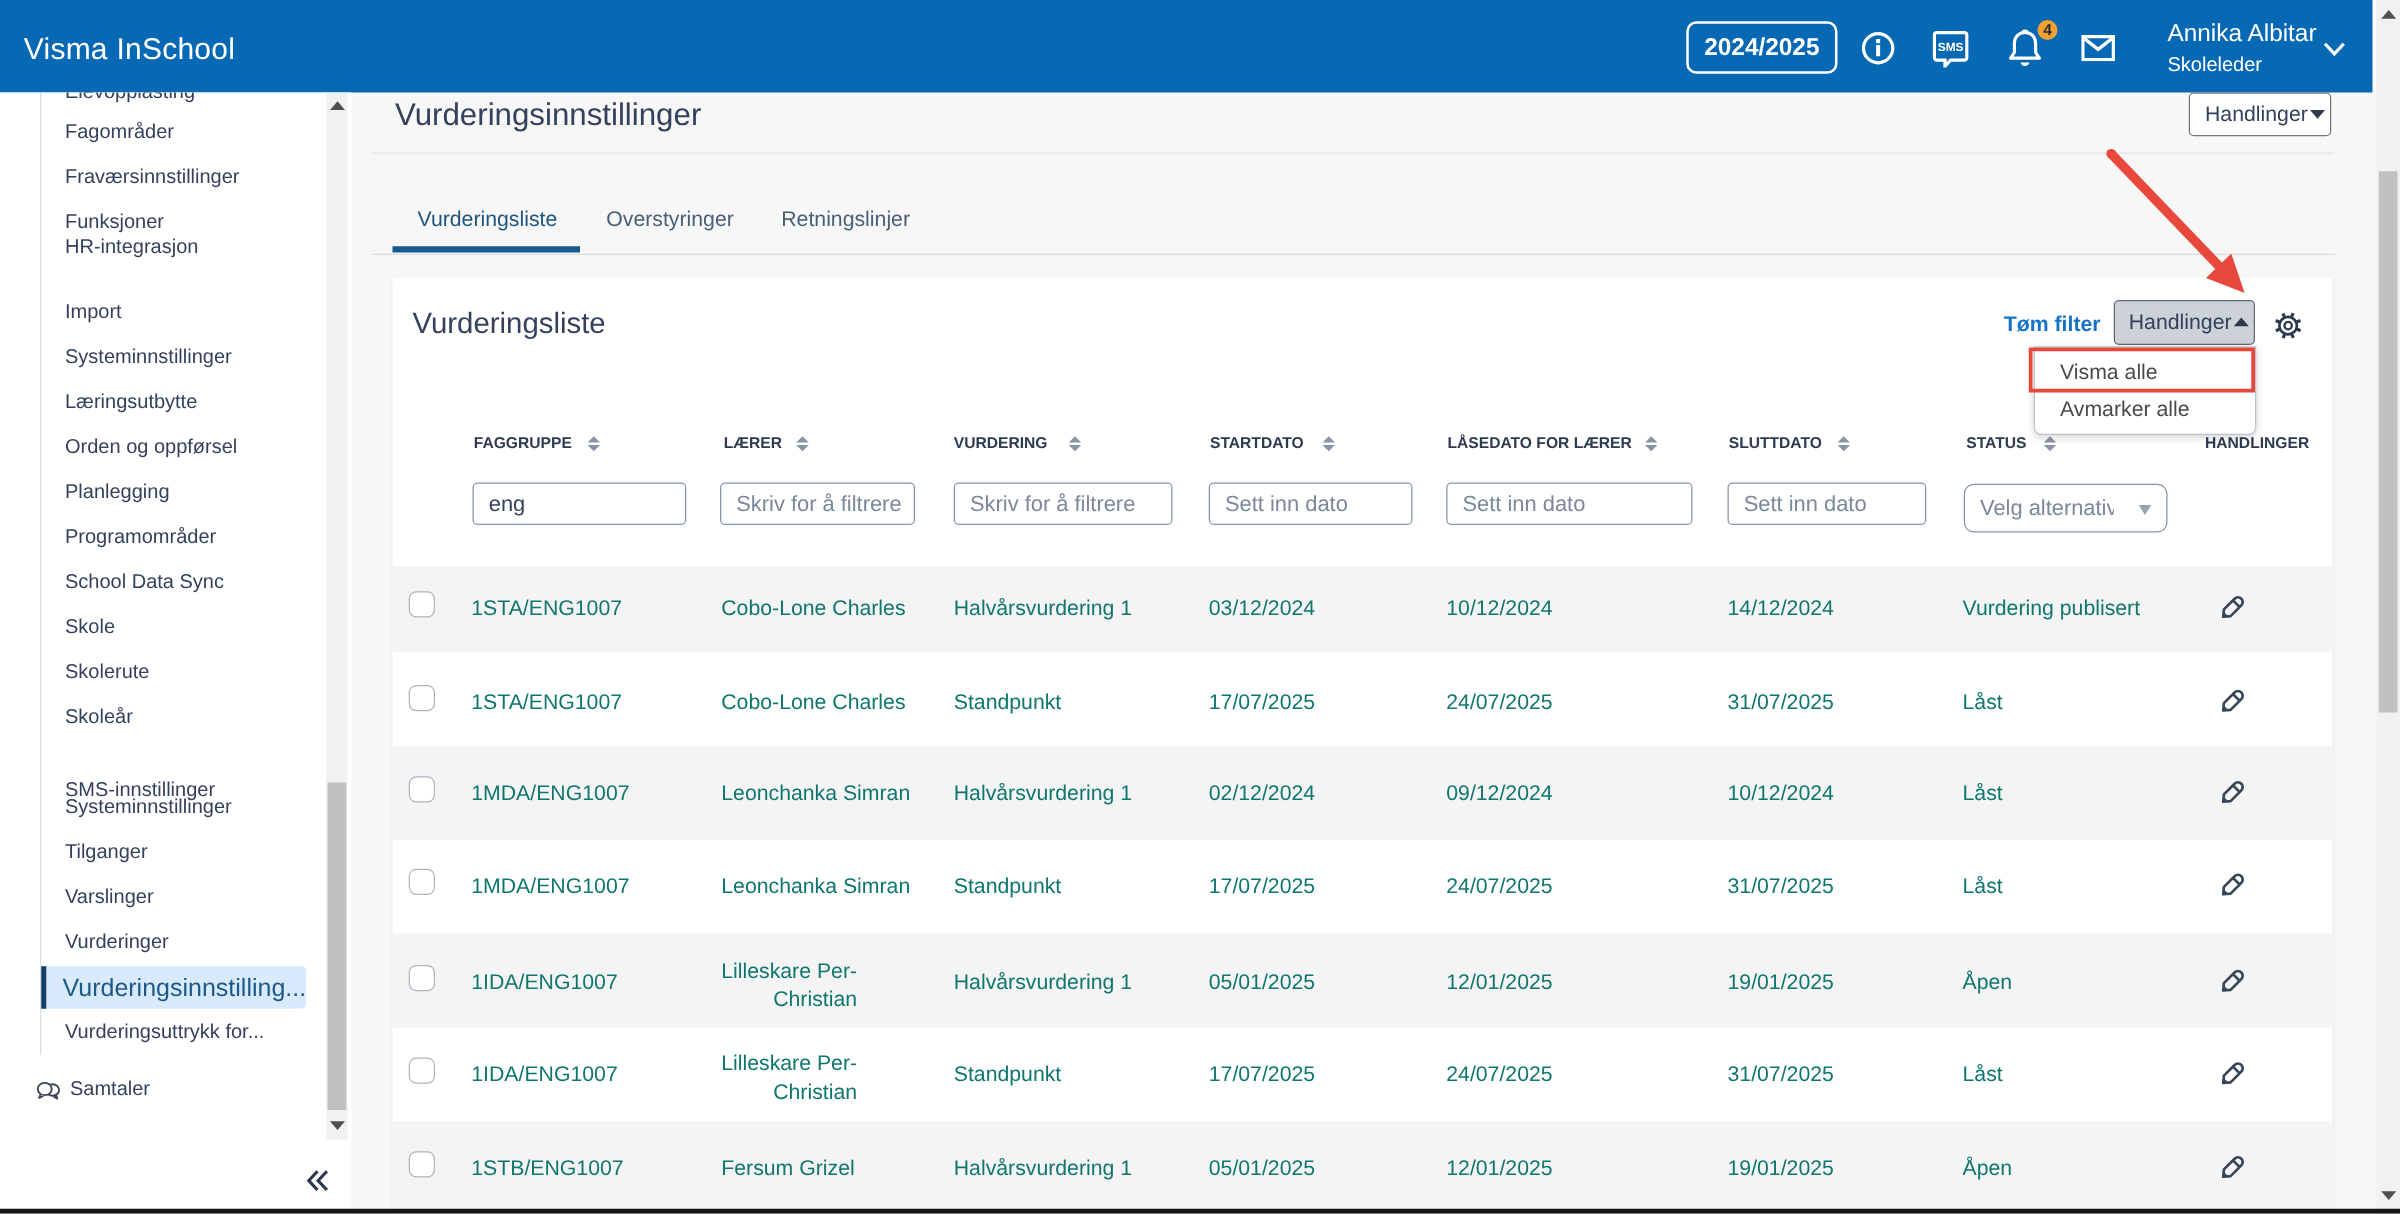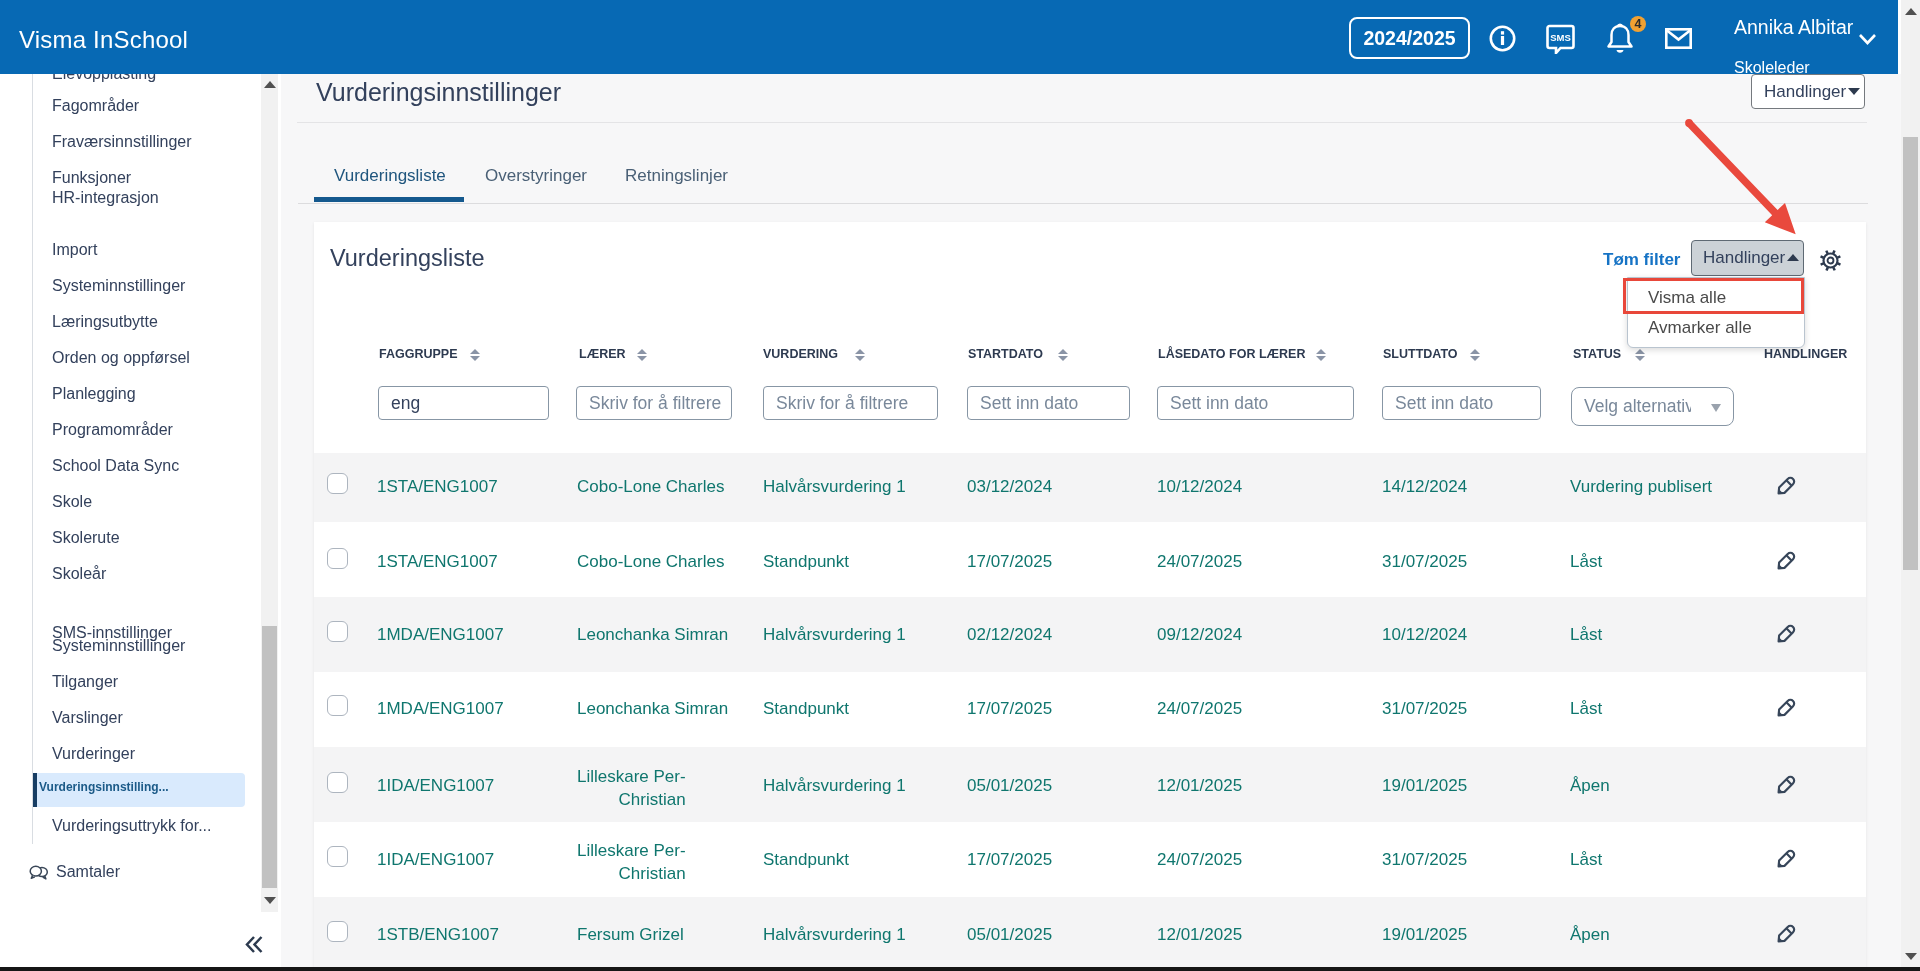--- a/index.html
+++ b/index.html
@@ -8,36 +8,36 @@
   #root { position:relative; width:1920px; height:971px; overflow:hidden; }
 
   
   #header { position:absolute; left:0; top:0; width:1898px; height:74px; background:#0769b4; }
   #logo { position:absolute; left:19px; top:26px; color:#fff; font-size:24px; font-weight:400; letter-spacing:0.2px; }
   #searchbox { position:absolute; left:208px; top:18px; width:336px; height:38px; background:#0d4a73; border-radius:8px; }
   #searchbox .ph { position:absolute; left:36px; top:8.5px; font-size:18.5px; color:#fff; white-space:nowrap; overflow:hidden; width:266px; }
   #yearbtn { position:absolute; left:1349px; top:17px; width:121px; height:42px; border:2px solid #fff; border-radius:8px; color:#fff; font-size:19.5px; font-weight:700; text-align:center; line-height:38px; }
   #user { position:absolute; left:1734px; top:18px; color:#fff; }
   #user .n { font-size:19.5px; line-height:19px; }
-  #user .r { font-size:16px; line-height:16px; margin-top:23px; }
+  #user .r { font-size:16px; line-height:16px; margin-top:8px; }
   .badge { position:absolute; left:1630px; top:16px; width:16px; height:16px; border-radius:50%; background:#f0a132; color:#2b2b2b; font-size:12.5px; font-weight:700; text-align:center; line-height:16px; }
 
   
   #rsb { position:absolute; left:1901px; top:0; width:19px; height:971px; background:#f1f1f1; }
   #rsb .thumb { position:absolute; left:2px; top:137px; width:15px; height:433px; background:#c1c1c1; }
   .sb-arrow-up { width:0; height:0; border-left:6px solid transparent; border-right:6px solid transparent; border-bottom:7px solid #505050; }
   .sb-arrow-down { width:0; height:0; border-left:6px solid transparent; border-right:6px solid transparent; border-top:7px solid #505050; }
 
   
   #sidebar { position:absolute; left:0; top:74px; width:281px; height:893px; background:#fff; overflow:hidden; }
   #sidebar .vline { position:absolute; left:32px; top:0px; width:1px; height:770px; background:#d9dde2; }
   .sitem { position:absolute; left:52px; color:#33415c; font-size:16px; white-space:nowrap; }
   #selitem { position:absolute; left:33px; top:699px; width:212px; height:34px; background:#d9eafd; border-radius:0 4px 4px 0; }
   #selitem .bar { position:absolute; left:0; top:0; width:4px; height:34px; background:#173d63; }
-  #selitem .t { position:absolute; left:6px; top:7px; font-size:12px; font-weight:700; color:#1b5a88; }
+  #selitem .t { position:absolute; left:17px; top:7px; font-size:20px; font-weight:400; color:#1b5a88; }
   #samtaler { position:absolute; left:28px; top:789px; color:#33415c; font-size:16px; }
   #collapse { position:absolute; left:245px; top:861px; }
   #lsb { position:absolute; left:261px; top:0px; width:17px; height:838px; background:#f1f1f1; }
   #lsb .thumb { position:absolute; left:1px; top:552px; width:15px; height:262px; background:#c1c1c1; }
 
   
   #main { position:absolute; left:281px; top:74px; width:1620px; height:893px; background:#f7f7f8; }
   #pagetitle { position:absolute; left:316px; top:78px; font-size:25px; font-weight:400; color:#33415c; }
   #topactions { position:absolute; left:1751px; top:74px; width:114px; height:35px; background:#fff; border:1px solid #75797e; border-radius:4px; color:#33415c; font-size:17px; text-align:left; line-height:33px; padding-left:12px; }
   .caret-down { display:inline-block; width:0; height:0; border-left:6px solid transparent; border-right:6px solid transparent; border-top:7px solid #2d3a4e; vertical-align:middle; margin-left:2px; margin-top:-3px; }

